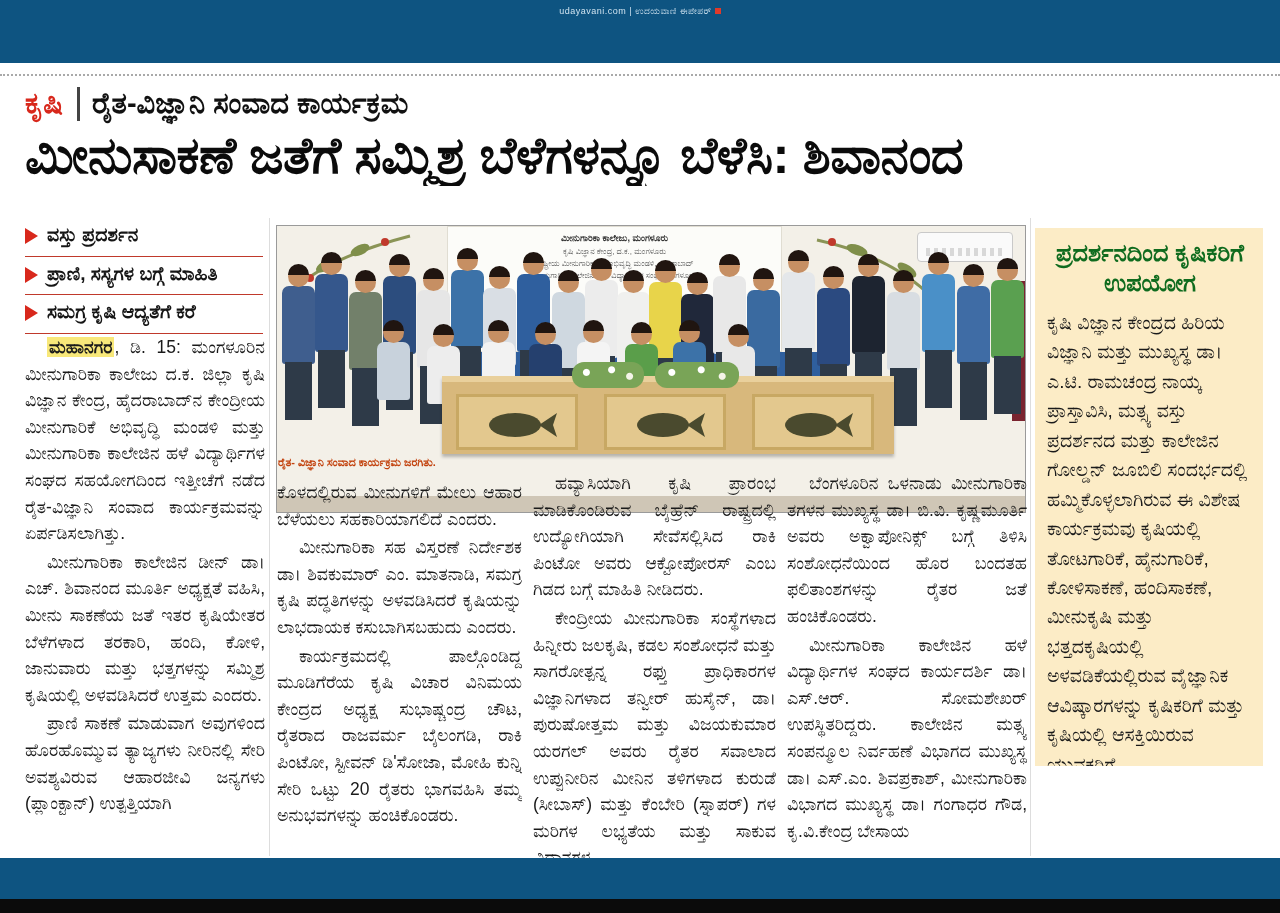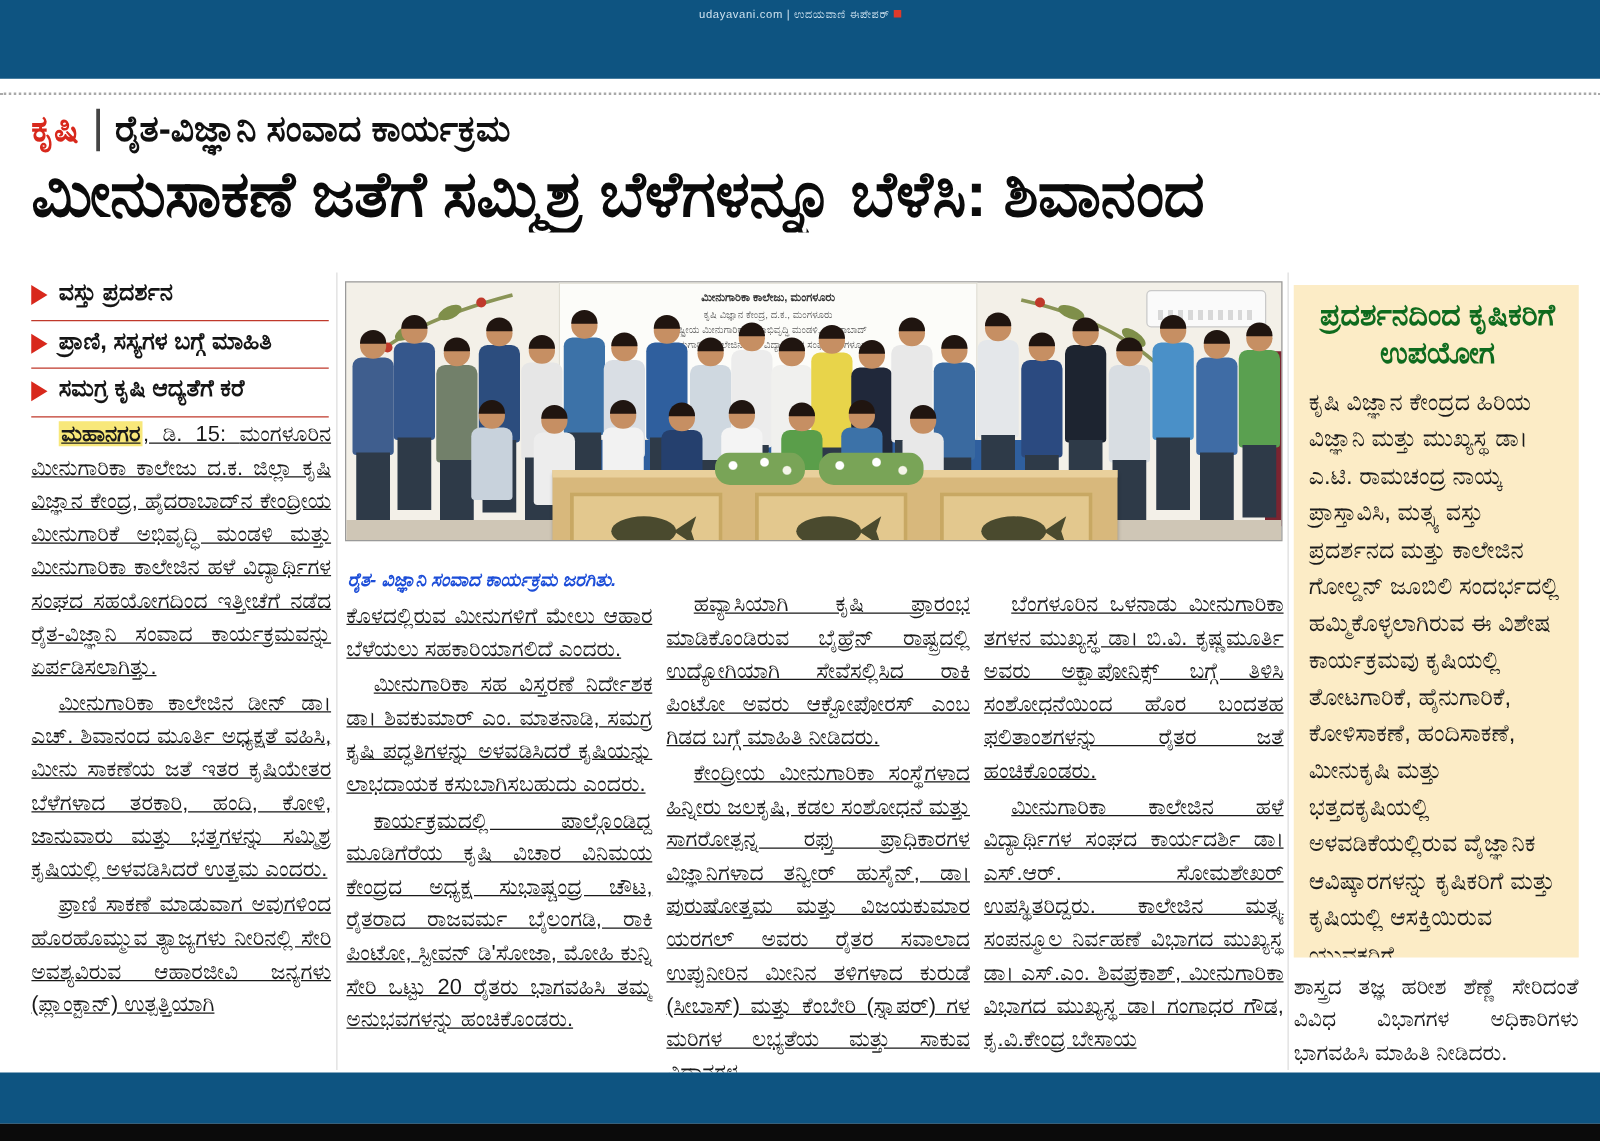--- a/index.html
+++ b/index.html
@@ -34,29 +34,29 @@
   #highlights { left:25px; top:218px; width:238px; }
   .hl-item { position:relative; padding:5px 0 8px 22px; border-bottom:1.5px solid #c0392b; }
   .hl-item .tri { position:absolute; left:0; top:10px; width:0; height:0;
     border-left:13px solid #d8281c; border-top:8px solid transparent;
     border-bottom:8px solid transparent; }
   .hl-item .hl-label { font-size:19px; font-weight:bold; color:#151515; line-height:1.3; }
 
   
   .bodycol { font-size:17.5px; line-height:1.52; color:#1a1a1a; text-align:justify;
     overflow:hidden; }
-  .bodycol p { text-indent:22px; margin-bottom:2px;text-decoration:underline; }
+  .bodycol p { text-indent:22px; margin-bottom:2px; }
   .dateline { font-weight:bold; background:#f8e87a; padding:0 2px; }
   #col1 { left:25px; top:334px; width:240px; height:522px; }
   #col2 { left:277px; top:479px; width:245px; height:378px; }
   #col3 { left:533px; top:470px; width:243px; height:388px; }
   #col4 { left:787px; top:470px; width:240px; height:388px; }
 
   
-  #photo { left:276px; top:225px; width:750px; height:208px; background:#f3f0e8;
+  #photo { left:276px; top:225px; width:750px; height:288px; background:#f3f0e8;
     border:1px solid #9a9a9a; overflow:hidden; }
   #photo .floor { position:absolute; left:0; bottom:0; width:100%; height:16px;
     background:#cfc6b6; }
   #banner { position:absolute; left:170px; top:0; width:335px; height:126px;
     background:#fcfcf9; border:1px solid #e0ddd2; padding:5px 6px 0 6px; }
   #banner .bline { font-size:8px; color:#5a5a5a; text-align:center; line-height:1.5;
     white-space:nowrap; overflow:hidden; }
   #banner .bline:first-child { color:#333; font-weight:bold; font-size:9px; }
   #bluestrip { position:absolute; left:160px; top:126px; width:400px; height:24px;
     background:#2f5f9e; color:#fff; font-weight:bold; font-size:13px; text-align:center;
@@ -80,22 +80,22 @@
   .panel { position:absolute; top:12px; width:122px; height:56px; background:#e3c88e;
     border:3px solid #c8a863; }
   .panel svg { position:absolute; left:18px; top:8px; }
   .flowers { position:absolute; height:26px; border-radius:12px;
     background:radial-gradient(circle at 20% 40%, #ffffff 0 3px, transparent 4px),
                radial-gradient(circle at 55% 30%, #ffffff 0 3px, transparent 4px),
                radial-gradient(circle at 80% 55%, #f4f4e8 0 3px, transparent 4px),
                #79a457; }
   .branch { position:absolute; }
 
-  #caption { left:278px; top:456px; width:500px; font-size:15px; font-weight:bold;
-    color:#1d4ed8;font-style:italic; }
+  #caption { left:278px; top:456px; width:500px; font-size:11px; font-weight:bold;
+    color:#c2410c; }
 
   
   #sidebox { left:1035px; top:228px; width:228px; height:538px; background:#fcecc6;
     padding:10px 10px 0 12px; overflow:hidden; }
   #sidebox .btitle { font-size:24px; font-weight:bold; color:#0f6b1e; text-align:center;
     line-height:1.25; margin-bottom:10px; }
   #sidebox .bbody { font-size:19px; line-height:1.55; color:#1a1a1a; }
   #sidetail { left:1035px; top:776px; width:228px; height:80px; font-size:17.5px;
     line-height:1.5; color:#1a1a1a; text-align:justify; overflow:hidden; }
 
@@ -380,19 +380,18 @@
   </div>
   <div class="abs bodycol" id="col4">
     <p>ಬೆಂಗಳೂರಿನ ಒಳನಾಡು ಮೀನುಗಾರಿಕಾ ತಗಳನ ಮುಖ್ಯಸ್ಥ ಡಾ। ಬಿ.ವಿ. ಕೃಷ್ಣಮೂರ್ತಿ ಅವರು ಅಕ್ವಾಪೋನಿಕ್ಸ್ ಬಗ್ಗೆ ತಿಳಿಸಿ ಸಂಶೋಧನೆಯಿಂದ ಹೊರ ಬಂದತಹ ಫಲಿತಾಂಶಗಳನ್ನು ರೈತರ ಜತೆ ಹಂಚಿಕೊಂಡರು.</p>
     <p>ಮೀನುಗಾರಿಕಾ ಕಾಲೇಜಿನ ಹಳೆ ವಿದ್ಯಾರ್ಥಿಗಳ ಸಂಘದ ಕಾರ್ಯದರ್ಶಿ ಡಾ। ಎಸ್.ಆರ್. ಸೋಮಶೇಖರ್ ಉಪಸ್ಥಿತರಿದ್ದರು. ಕಾಲೇಜಿನ ಮತ್ಸ್ಯ ಸಂಪನ್ಮೂಲ ನಿರ್ವಹಣೆ ವಿಭಾಗದ ಮುಖ್ಯಸ್ಥ ಡಾ। ಎಸ್.ಎಂ. ಶಿವಪ್ರಕಾಶ್, ಮೀನುಗಾರಿಕಾ ವಿಭಾಗದ ಮುಖ್ಯಸ್ಥ ಡಾ। ಗಂಗಾಧರ ಗೌಡ, ಕೃ.ವಿ.ಕೇಂದ್ರ ಬೇಸಾಯ</p>
   </div>
 
   <div class="abs" id="sidebox">
     <div class="btitle">ಪ್ರದರ್ಶನದಿಂದ ಕೃಷಿಕರಿಗೆ ಉಪಯೋಗ</div>
     <div class="bbody">ಕೃಷಿ ವಿಜ್ಞಾನ ಕೇಂದ್ರದ ಹಿರಿಯ ವಿಜ್ಞಾನಿ ಮತ್ತು ಮುಖ್ಯಸ್ಥ ಡಾ। ಎ.ಟಿ. ರಾಮಚಂದ್ರ ನಾಯ್ಕ ಪ್ರಾಸ್ತಾವಿಸಿ, ಮತ್ಸ್ಯ ವಸ್ತು ಪ್ರದರ್ಶನದ ಮತ್ತು ಕಾಲೇಜಿನ ಗೋಲ್ಡನ್ ಜೂಬಿಲಿ ಸಂದರ್ಭದಲ್ಲಿ ಹಮ್ಮಿಕೊಳ್ಳಲಾಗಿರುವ ಈ ವಿಶೇಷ ಕಾರ್ಯಕ್ರಮವು ಕೃಷಿಯಲ್ಲಿ ತೋಟಗಾರಿಕೆ, ಹೈನುಗಾರಿಕೆ, ಕೋಳಿಸಾಕಣೆ, ಹಂದಿಸಾಕಣೆ, ಮೀನುಕೃಷಿ ಮತ್ತು ಭತ್ತದಕೃಷಿಯಲ್ಲಿ ಅಳವಡಿಕೆಯಲ್ಲಿರುವ ವೈಜ್ಞಾನಿಕ ಆವಿಷ್ಕಾರಗಳನ್ನು ಕೃಷಿಕರಿಗೆ ಮತ್ತು ಕೃಷಿಯಲ್ಲಿ ಆಸಕ್ತಿಯಿರುವ ಯುವಕರಿಗೆ ಪಯೋಗವಾಗಲಿರುವುದರಿಂದ ನಡೆಸಲಾಗಿದೆ ಎಂದರು.</div>
   </div>
-  <div class="abs" id="sidetail">ಶಾಸ್ತ್ರದ ತಜ್ಞ ಹರೀಶ ಶೆಣ್ಣೆ ಸೇರಿದಂತೆ ವಿವಿಧ ವಿಭಾಗಗಳ ಅಧಿಕಾರಿಗಳು ಭಾಗವಹಿಸಿ ಮಾಹಿತಿ ನೀಡಿದರು.</div>
 
   <div class="abs" id="footerband">
   </div>
   <div class="abs" id="blackband"></div>
 
 </div>
 
 </body></html>

